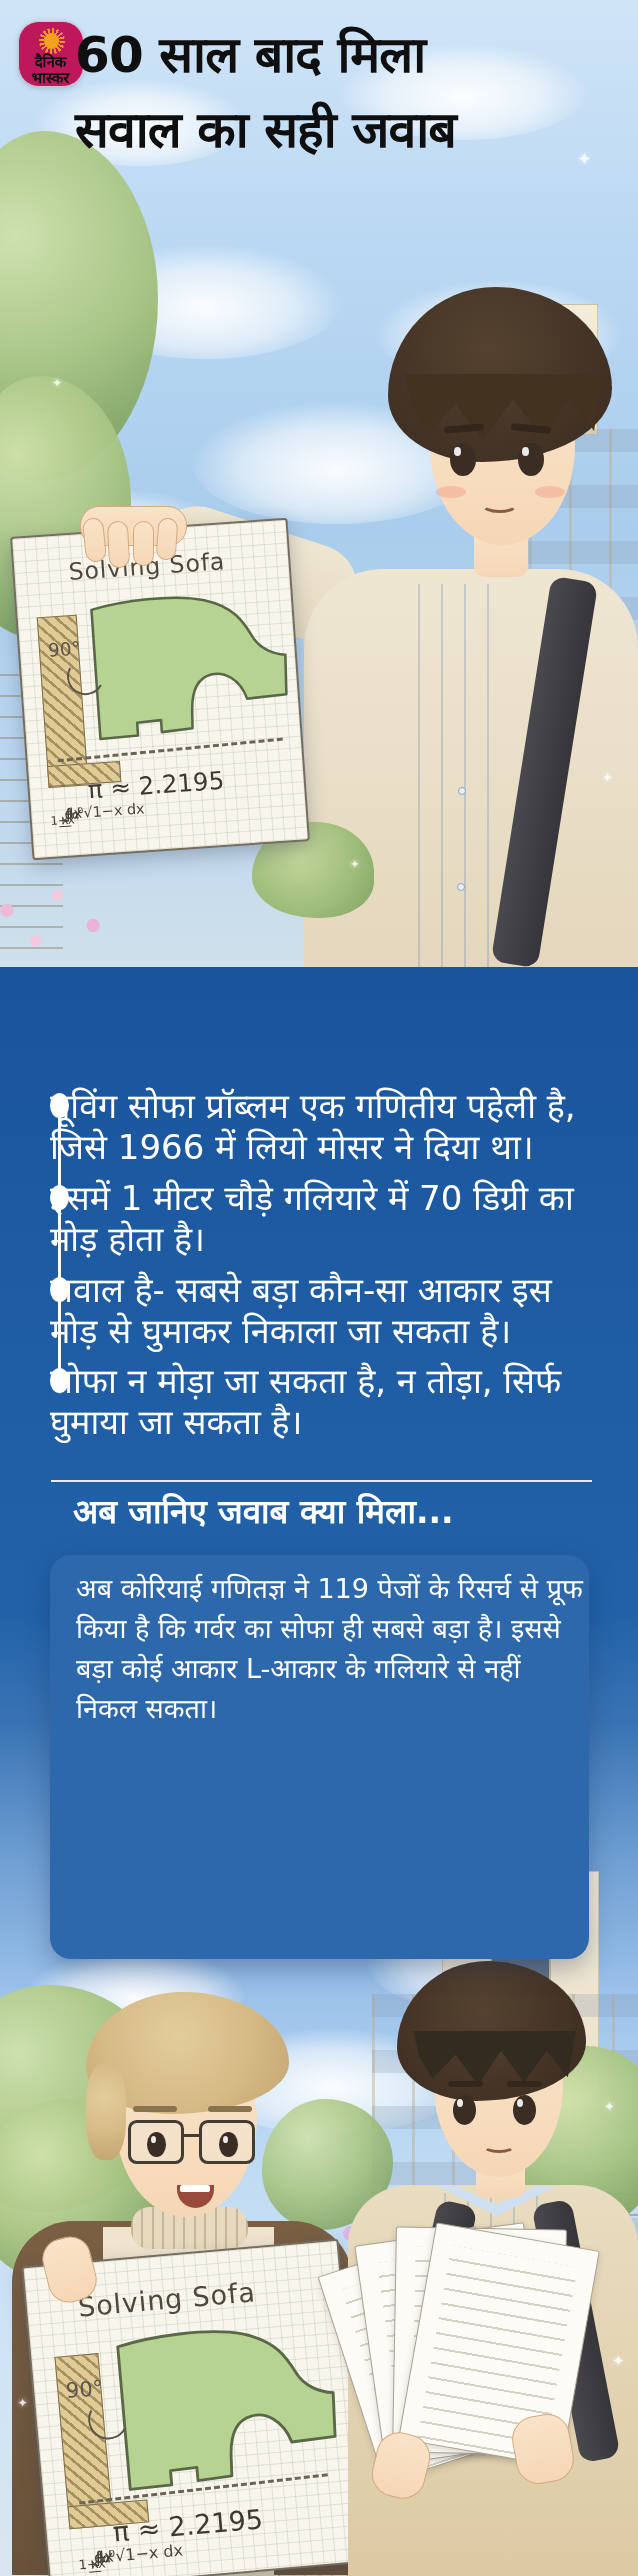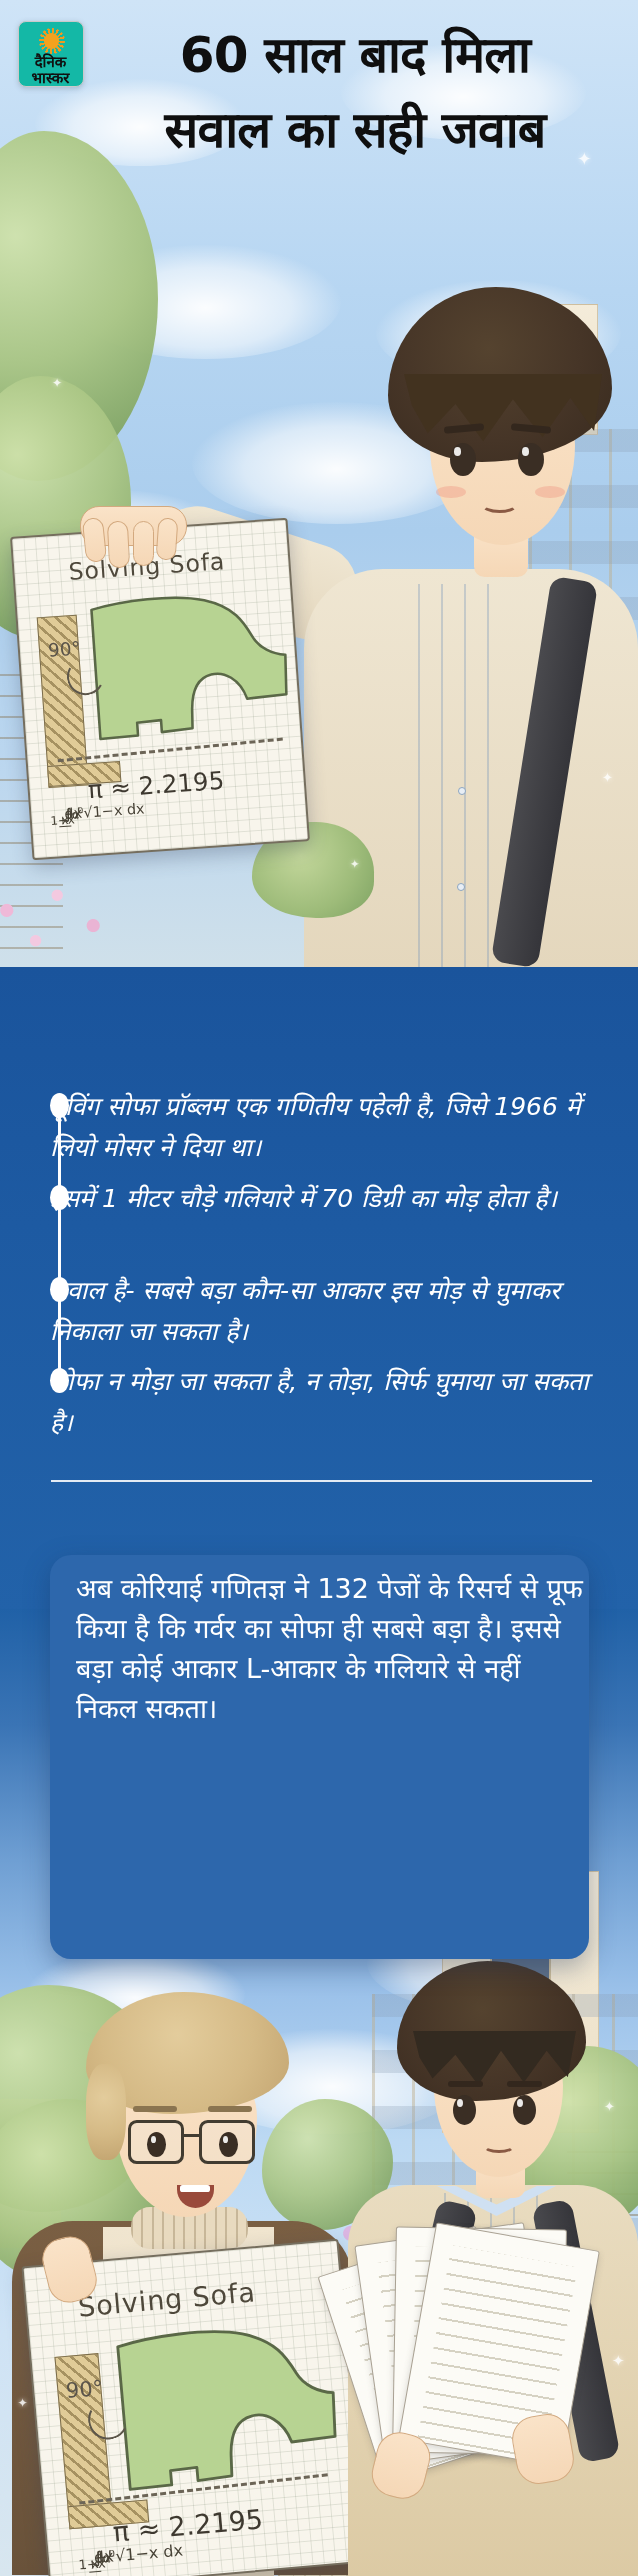--- a/index.html
+++ b/index.html
@@ -24,35 +24,35 @@
   .hatch{background-color:#e0cb97;background-image:repeating-linear-gradient(45deg,rgba(118,98,52,.55) 0 2.6px,transparent 2.6px 8.7px);border:1.7px solid #7a6c4c;}
   .angle-arc{border:2.2px solid transparent;border-left-color:#5c564a;border-bottom-color:#5c564a;border-radius:50%;}
   .dashed-line{border-top:3.1px dashed #6c6557;}
   .pi-label{color:#3e3930;font-weight:500;}
   .formula{color:#474236;white-space:nowrap;display:flex;align-items:center;gap:4.4px;}
   .frac{display:inline-flex;flex-direction:column;align-items:center;line-height:1.05;font-size:.82em;position:static;}
   .frac>span{position:static;}
   .frac .num{border-bottom:1.3px solid #474236;padding:0 2.6px;}
 
   
-  .logo-box{background:#14b8a6;border:1.3px solid #c9c9c9;border-radius:8px;box-shadow:0 1.7px 5.2px rgba(80,90,110,.25);}
+  .logo-box{background:#be185d;border:1.3px solid #c9c9c9;border-radius:21px;box-shadow:0 1.7px 5.2px rgba(80,90,110,.25);}
   .logo-sun{left:20px;top:6.1px;width:26px;height:26px;background:repeating-conic-gradient(#f2991d 0deg 11deg,rgba(242,153,29,0) 11deg 22.5deg);border-radius:50%;}
   .logo-sun-core{left:5.2px;top:5.2px;width:15.7px;height:15.7px;background:#f2a21f;border-radius:50%;}
   .logo-text{left:0;top:33px;width:100%;text-align:center;font-weight:800;font-size:15px;line-height:15.7px;color:#101010;}
-  .page-title{left:75px;top:17.5px;width:560px;text-align:center;color:#0f0f0f;font-weight:800;font-size:50px;line-height:1.5;letter-spacing:-0.9px;}
+  .page-title{left:75px;top:17.5px;width:560px;text-align:left;color:#0f0f0f;font-weight:800;font-size:50px;line-height:1.5;letter-spacing:-0.9px;}
   .intro{left:31px;top:184px;width:577px;text-align:center;font-style:italic;font-weight:600;font-size:29px;line-height:1.45;color:#181818;}
 
   
   .blue-band{left:0;top:967px;width:639px;height:646px;background:linear-gradient(180deg,#1a549c 0%,#1d5aa2 40%,#2262a9 100%);}
   .section-heading{color:#ffffff;font-weight:800;font-size:36px;line-height:1.2;}
   .timeline-line{background:#ffffff;border-radius:1.7px;}
   .bullet-row{display:flex;left:50px;width:542px;}
   .bullet-row>*{position:static;}
   .bullet-dot{flex:0 0 19px;width:19px;height:24.5px;background:#ffffff;border-radius:50%;margin:7px 23px 0 0;}
-  .bullet-text{flex:1;color:#ffffff;font-weight:500;font-size:25px;line-height:41px;font-style:italic;}
+  .bullet-text{flex:1;color:#ffffff;font-weight:500;font-size:34px;line-height:41px;}
   .band-divider{left:51px;width:541px;height:1.7px;background:rgba(255,255,255,.88);}
 
   
   .answer-card{left:50px;top:1555px;width:539px;height:404px;background:#2d67ac;border-radius:21px;padding:14px 26px 15.7px 26px;box-shadow:0 8.7px 26px rgba(25,50,90,.35);}
   .answer-card p{position:static;margin:0;color:#ffffff;font-weight:500;font-size:27px;line-height:40px;}
   .card-divider{position:static;display:block;height:1.7px;background:rgba(255,255,255,.55);margin:13px 1.7px;border:0;}
 
   
   .hair-dark{background:radial-gradient(circle at 45% 35%,#55432f 0%,#463527 55%,#382a1e 100%);border-radius:48% 52% 58% 42%/62% 58% 42% 38%;}
   .hair-blond{background:radial-gradient(circle at 45% 35%,#e3cc9c 0%,#d5ba86 55%,#c2a470 100%);border-radius:48% 52% 58% 42%/62% 58% 42% 38%;}
@@ -180,20 +180,21 @@
     </div>
     <div class="bullet-row" style="top:303px;">
       <span class="bullet-dot"></span>
       <span class="bullet-text">सवाल है- सबसे बड़ा कौन-सा आकार इस मोड़ से घुमाकर निकाला जा सकता है।</span>
     </div>
     <div class="bullet-row" style="top:394px;">
       <span class="bullet-dot"></span>
       <span class="bullet-text">सोफा न मोड़ा जा सकता है, न तोड़ा, सिर्फ घुमाया जा सकता है।</span>
     </div>
     <div class="band-divider" style="top:513px;"></div>
+    <h2 class="section-heading" style="left:73px;top:525px;margin:0;font-size:33px;">अब जानिए जवाब क्या मिला...</h2>
   </div>
 
   <div style="left:0;top:1609px;width:639px;height:967px;background:linear-gradient(180deg,#2061a7 0%,#3a74b5 12%,#6f9fd3 26%,#9cc2ea 40%,#bcd9f3 55%,#cfe3f5 75%,#d8e6ef 100%);">
     <div class="cloud" style="left:26px;top:341px;width:219px;height:87px;"></div>
     <div class="cloud" style="left:367px;top:306px;width:227px;height:96px;"></div>
     <div class="cloud" style="left:201px;top:420px;width:262px;height:105px;"></div>
 
     <div class="building" style="left:442px;top:262px;width:157px;height:262px;border:1.7px solid rgba(170,150,110,.4);"></div>
     <div style="left:490px;top:287px;width:61px;height:105px;background:#5f7188;border-radius:31px 31px 0 0;border:2.6px solid #cdbd9a;"></div>
     <div class="building floors" style="left:372px;top:385px;width:267px;height:367px;"></div>
@@ -281,17 +282,17 @@
     <div class="skin" style="left:374px;top:824px;width:54px;height:65px;border-radius:23px;border:1.3px solid #d3a97f;transform:rotate(14deg);"></div>
     <div class="skin" style="left:514px;top:806px;width:58px;height:68px;border-radius:23px;border:1.3px solid #d3a97f;transform:rotate(-10deg);"></div>
 
     <span class="sparkle" style="left:604px;top:490px;font-size:13px;">✦</span>
     <span class="sparkle" style="left:17.5px;top:787px;font-size:12.2px;">✦</span>
     <span class="sparkle" style="left:612px;top:743px;font-size:15px;">✦</span>
   </div>
 
   <div class="answer-card" style="z-index:20;">
     <hr class="card-divider">
-    <p>अब कोरियाई गणितज्ञ ने 132 पेजों के रिसर्च से प्रूफ किया है कि गर्वर का सोफा ही सबसे बड़ा है। इससे बड़ा कोई आकार L-आकार के गलियारे से नहीं निकल सकता।</p>
+    <p>अब कोरियाई गणितज्ञ ने 119 पेजों के रिसर्च से प्रूफ किया है कि गर्वर का सोफा ही सबसे बड़ा है। इससे बड़ा कोई आकार L-आकार के गलियारे से नहीं निकल सकता।</p>
   </div>
 
 </div>
 
 
 </body></html>

